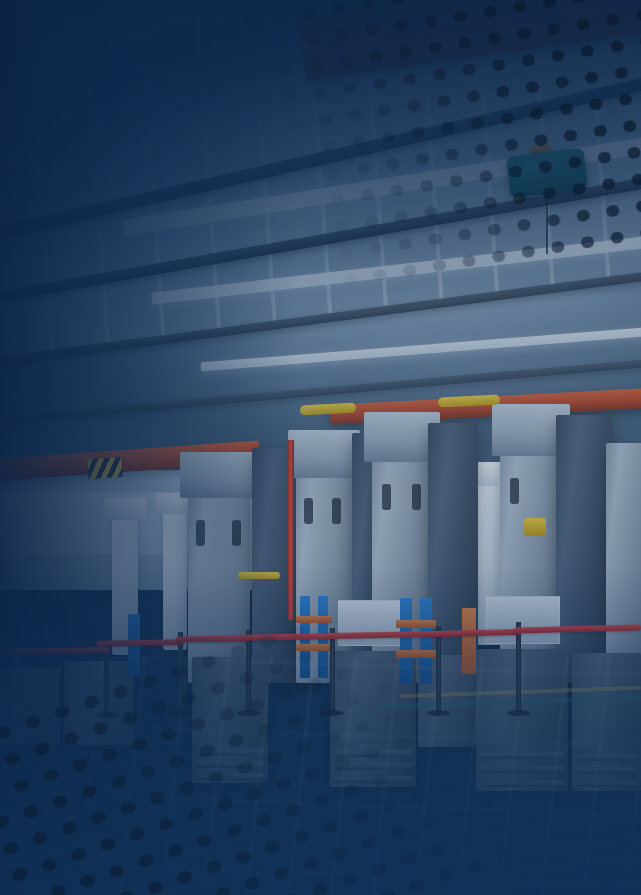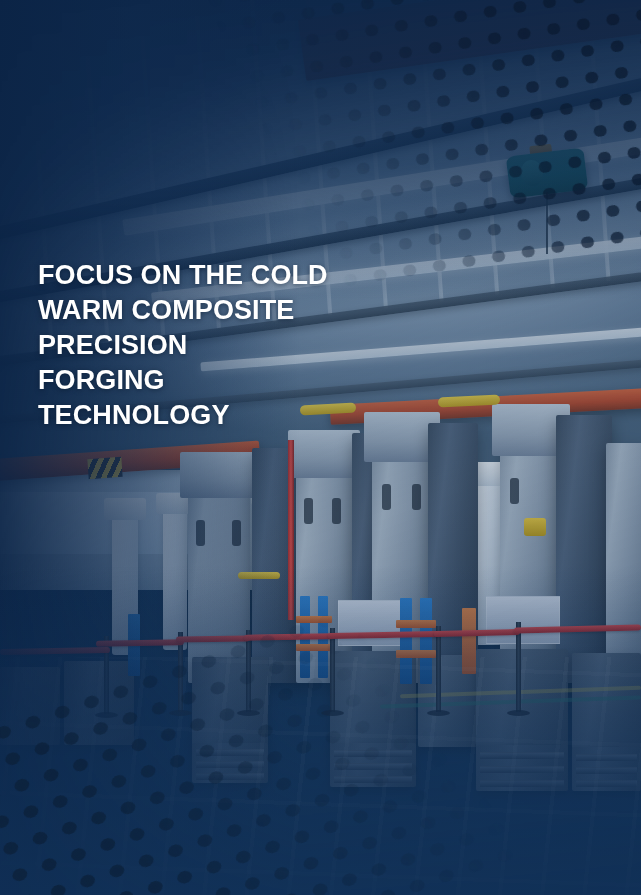--- a/index.html
+++ b/index.html
@@ -425,19 +425,14 @@
   </div>
 
   <div class="tint"></div>
   <div class="tint-top"></div>
   <div class="tint-left"></div>
   <div class="tint-bottom"></div>
 
   <div class="dots dots-tr"></div>
   <div class="dots dots-bl"></div>
 
-  <h1 class="headline">FOCUS ON THE COLD
-WARM COMPOSITE
-PRECISION
-FORGING
-TECHNOLOGY</h1>
 
 </div>
 
 </body></html>

